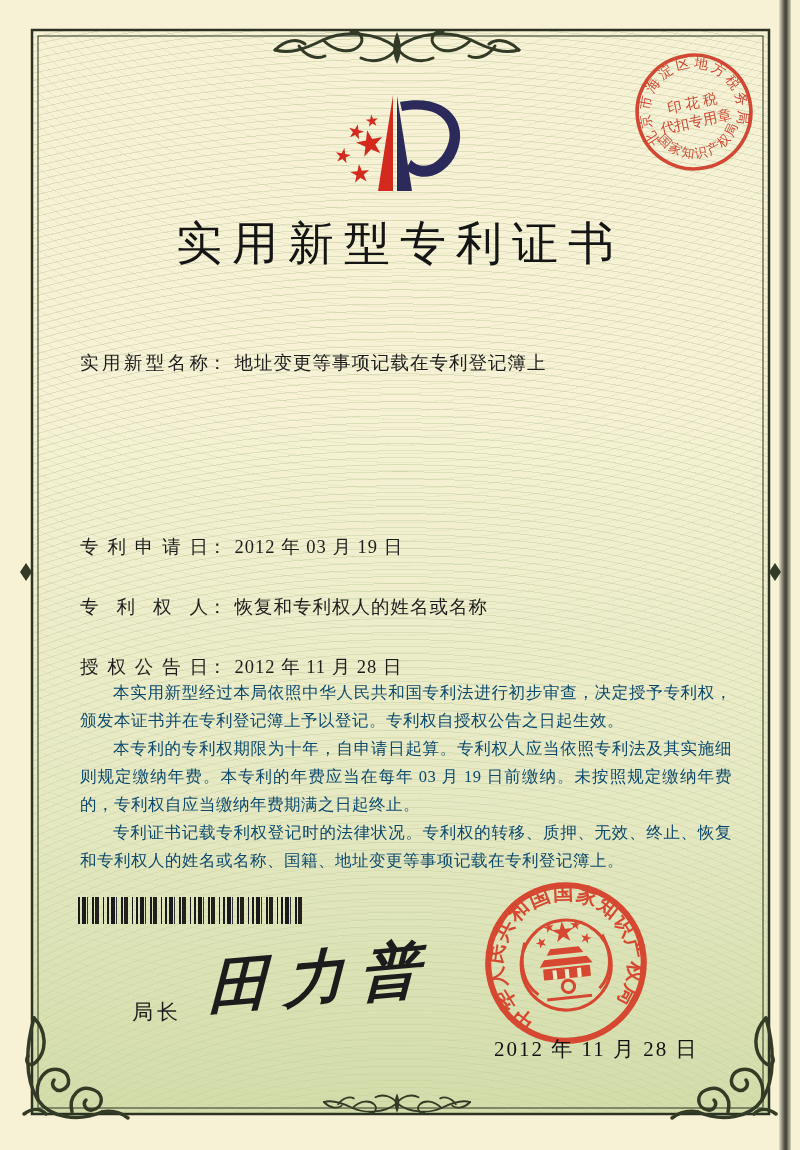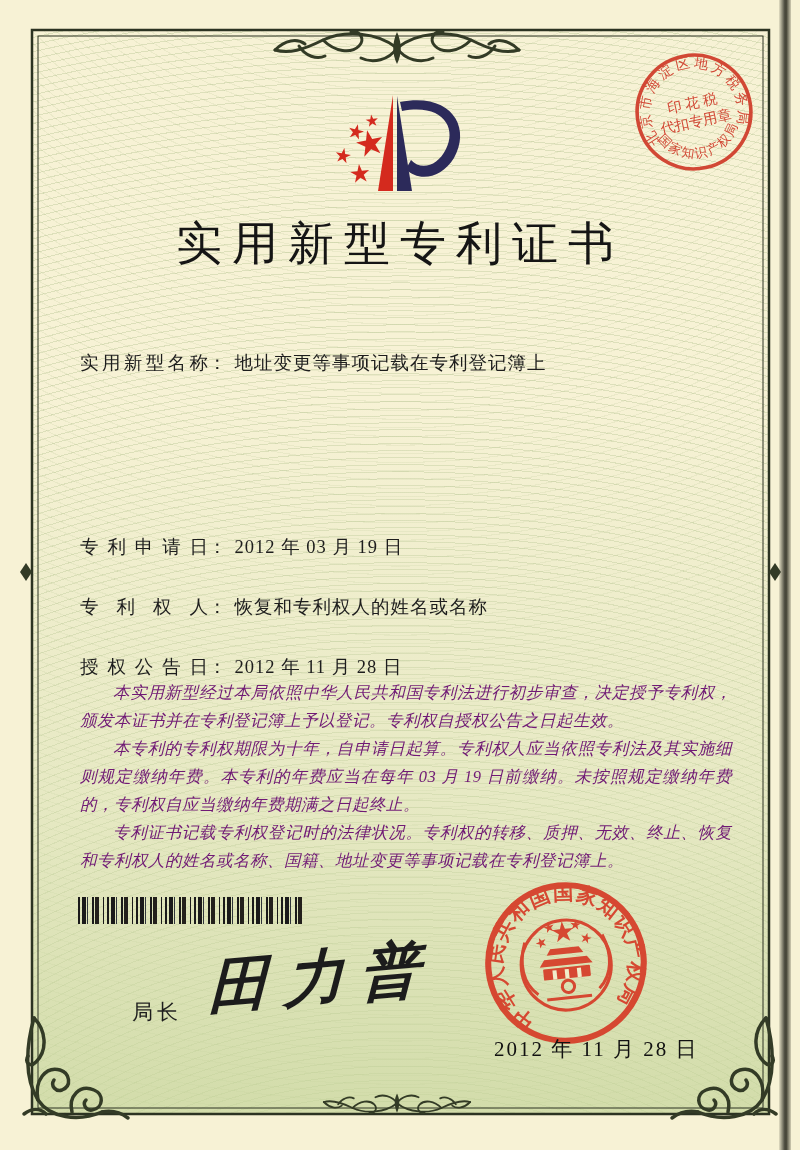--- a/index.html
+++ b/index.html
@@ -45,21 +45,21 @@
     display:inline-block;width:128px;
     text-align:justify;text-align-last:justify;
     vertical-align:bottom;
     margin-top:19px;
   }
   .fcolon{margin-right:8px;}
   .fvalue{letter-spacing:1px;}
   .paras{
     position:absolute;left:80px;top:679px;width:652px;
     font-size:16.5px;line-height:28px;text-align:justify;
-    letter-spacing:.5px;color:#701a75;font-style:italic;
+    letter-spacing:.5px;color:#0c4a6e;
   }
   .paras p{margin:0;text-indent:2em;}
   .barcode{
     position:absolute;left:78px;top:897px;width:226px;height:27px;
     background:repeating-linear-gradient(90deg,
       #1a1a1a 0 2px, transparent 2px 4px,
       #1a1a1a 4px 8px, transparent 8px 9px,
       #30353a 9px 10px, transparent 10px 14px,
       #1a1a1a 14px 16px, transparent 16px 17px,
       #23201c 17px 21px, transparent 21px 25px,

